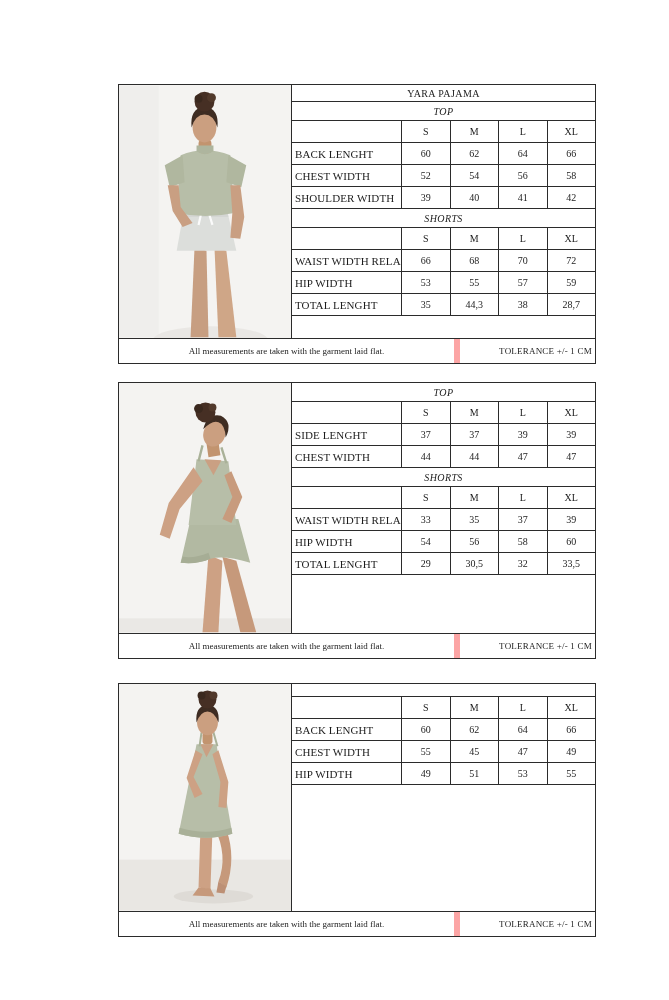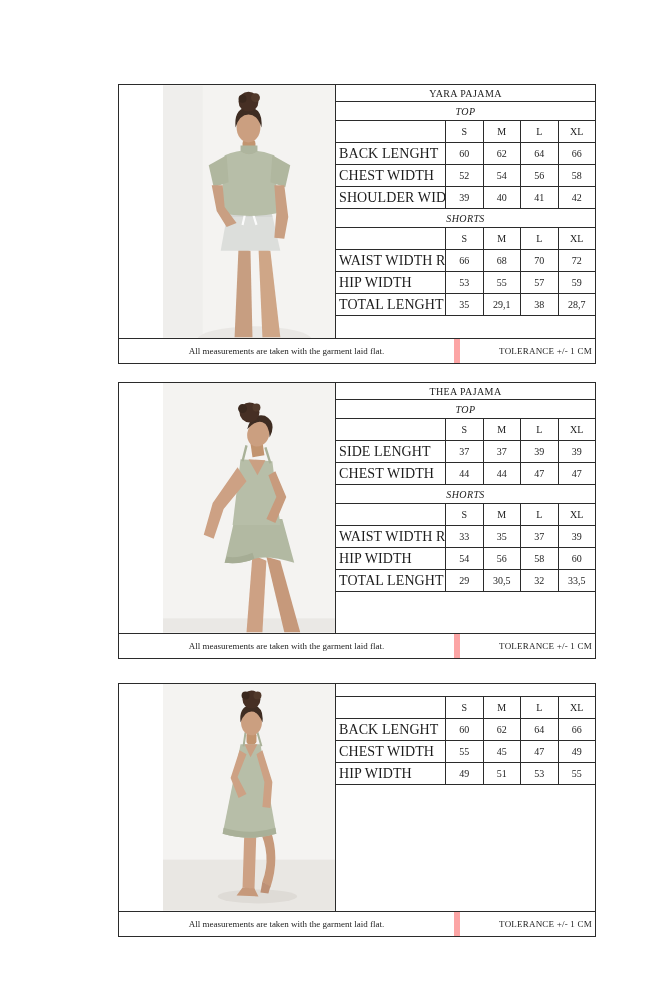--- a/index.html
+++ b/index.html
@@ -14,21 +14,21 @@
     position: absolute;
     left: 118px;
     width: 478px;
     border: 1px solid #2b2b2b;
     background: #fff;
   }
   #card-0 { top: 84px; }
   #card-1 { top: 382px; }
   #card-2 { top: 683px; }
 
-  .card-main { display: flex; align-items: stretch; margin-left: 44px; }
+  .card-main { display: flex; align-items: stretch; }
   .photo-cell {
     flex: 0 0 173px;
     border-right: 1px solid #2b2b2b;
     position: relative;
     overflow: hidden;
     background: #f4f3f1;
   }
   #card-0 .photo-cell { height: 253px; }
   #card-1 .photo-cell { height: 250px; }
   #card-2 .photo-cell { height: 227px; }
@@ -54,21 +54,21 @@
   .row-data   { height: 22px; }
   .row-empty  { height: 13px; }
   .row-filler { flex: 1 1 auto; border-bottom: none; }
 
   .label-cell {
     flex: 0 0 110px;
     border-right: 1px solid #2b2b2b;
     display: flex;
     align-items: center;
     padding: 1px 1px 0 3px;
-    font-size: 14px;
+    font-size: 11px;
     letter-spacing: 0.1px;
     white-space: nowrap;
     overflow: hidden;
   }
   .val-cell {
     flex: 1 1 0;
     border-right: 1px solid #2b2b2b;
     display: flex;
     align-items: center;
     justify-content: center;
@@ -188,21 +188,21 @@
         <div class="row row-data">
           <div class="label-cell">HIP WIDTH</div>
           <div class="val-cell">53</div>
           <div class="val-cell">55</div>
           <div class="val-cell">57</div>
           <div class="val-cell">59</div>
         </div>
         <div class="row row-data">
           <div class="label-cell">TOTAL LENGHT</div>
           <div class="val-cell">35</div>
-          <div class="val-cell">29,1</div>
+          <div class="val-cell">44,3</div>
           <div class="val-cell">38</div>
           <div class="val-cell">28,7</div>
         </div>
         <div class="row row-filler"></div>
       </div>
   </div>
   <div class="card-footer">
     <div class="note-cell">All measurements are taken with the garment laid flat.</div>
     <div class="tolerance-cell">TOLERANCE +/- 1 CM</div>
   </div>
@@ -234,21 +234,20 @@
         <g transform="rotate(20 96 50)">
           <ellipse cx="96" cy="50" rx="11" ry="13.5" fill="#cb9f80"></ellipse>
           <path d="M84 50 Q82 33 96 31 Q110 33 108 50 Q103 38 96 38 Q89 38 84 50 Z" fill="#3e2c22"></path>
         </g>
         <circle cx="87" cy="29" r="10" fill="#462f24"></circle>
         <circle cx="80" cy="25" r="4.5" fill="#3a281e"></circle>
         <circle cx="94" cy="24" r="4" fill="#51392b"></circle>
       </svg>
     </div>
     <div class="table">
-        <div class="row row-title">THEA PAJAMA</div>
         <div class="row row-subtitle">TOP</div>
         <div class="row row-header">
           <div class="label-cell"></div>
           <div class="val-cell">S</div>
           <div class="val-cell">M</div>
           <div class="val-cell">L</div>
           <div class="val-cell">XL</div>
         </div>
         <div class="row row-data">
           <div class="label-cell">SIDE LENGHT</div>

